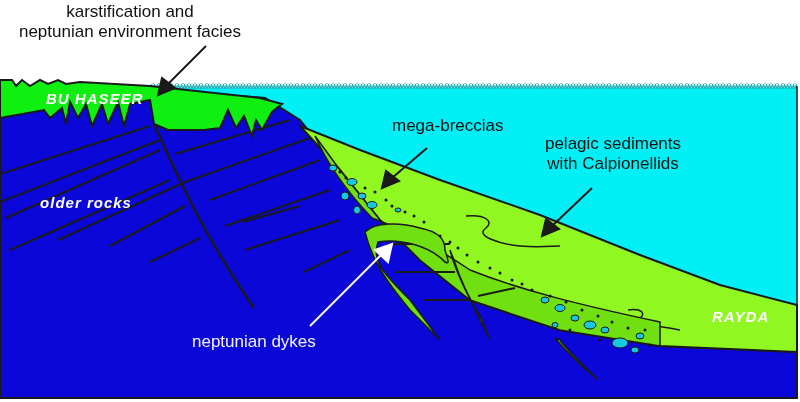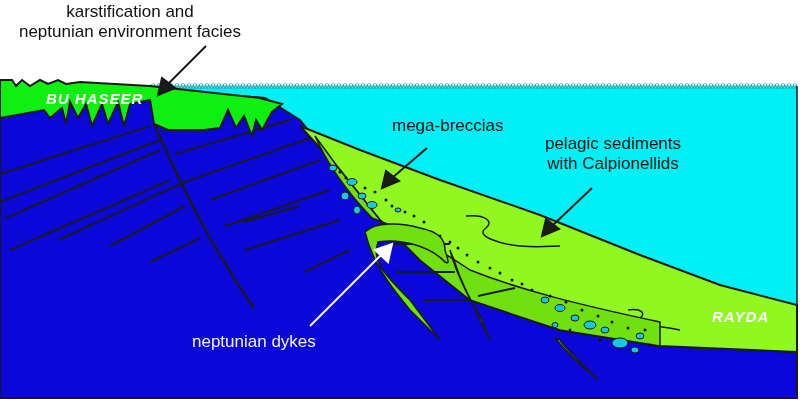--- a/index.html
+++ b/index.html
@@ -148,20 +148,21 @@
   </svg>
 
   <div class="lbl lbl-black center" style="left:0px; top:2px; width:260px;">
     <div>karstification and</div>
     <div>neptunian environment facies</div>
   </div>
 
   <div class="lbl lbl-white-bold" style="left:6px; top:90px;margin-left:40px;">BU HASEER</div>
 
   <div class="lbl lbl-white-bold center" style="left:16px; top:194px; width:140px;">
+    <div>older rocks</div>
   </div>
 
   <div class="lbl lbl-black" style="left:392px; top:116px;">mega-breccias</div>
 
   <div class="lbl lbl-black center" style="left:528px; top:134px; width:170px;">
     <div>pelagic sediments</div>
     <div>with Calpionellids</div>
   </div>
 
   <div class="lbl lbl-white" style="left:192px; top:332px;">neptunian dykes</div>

